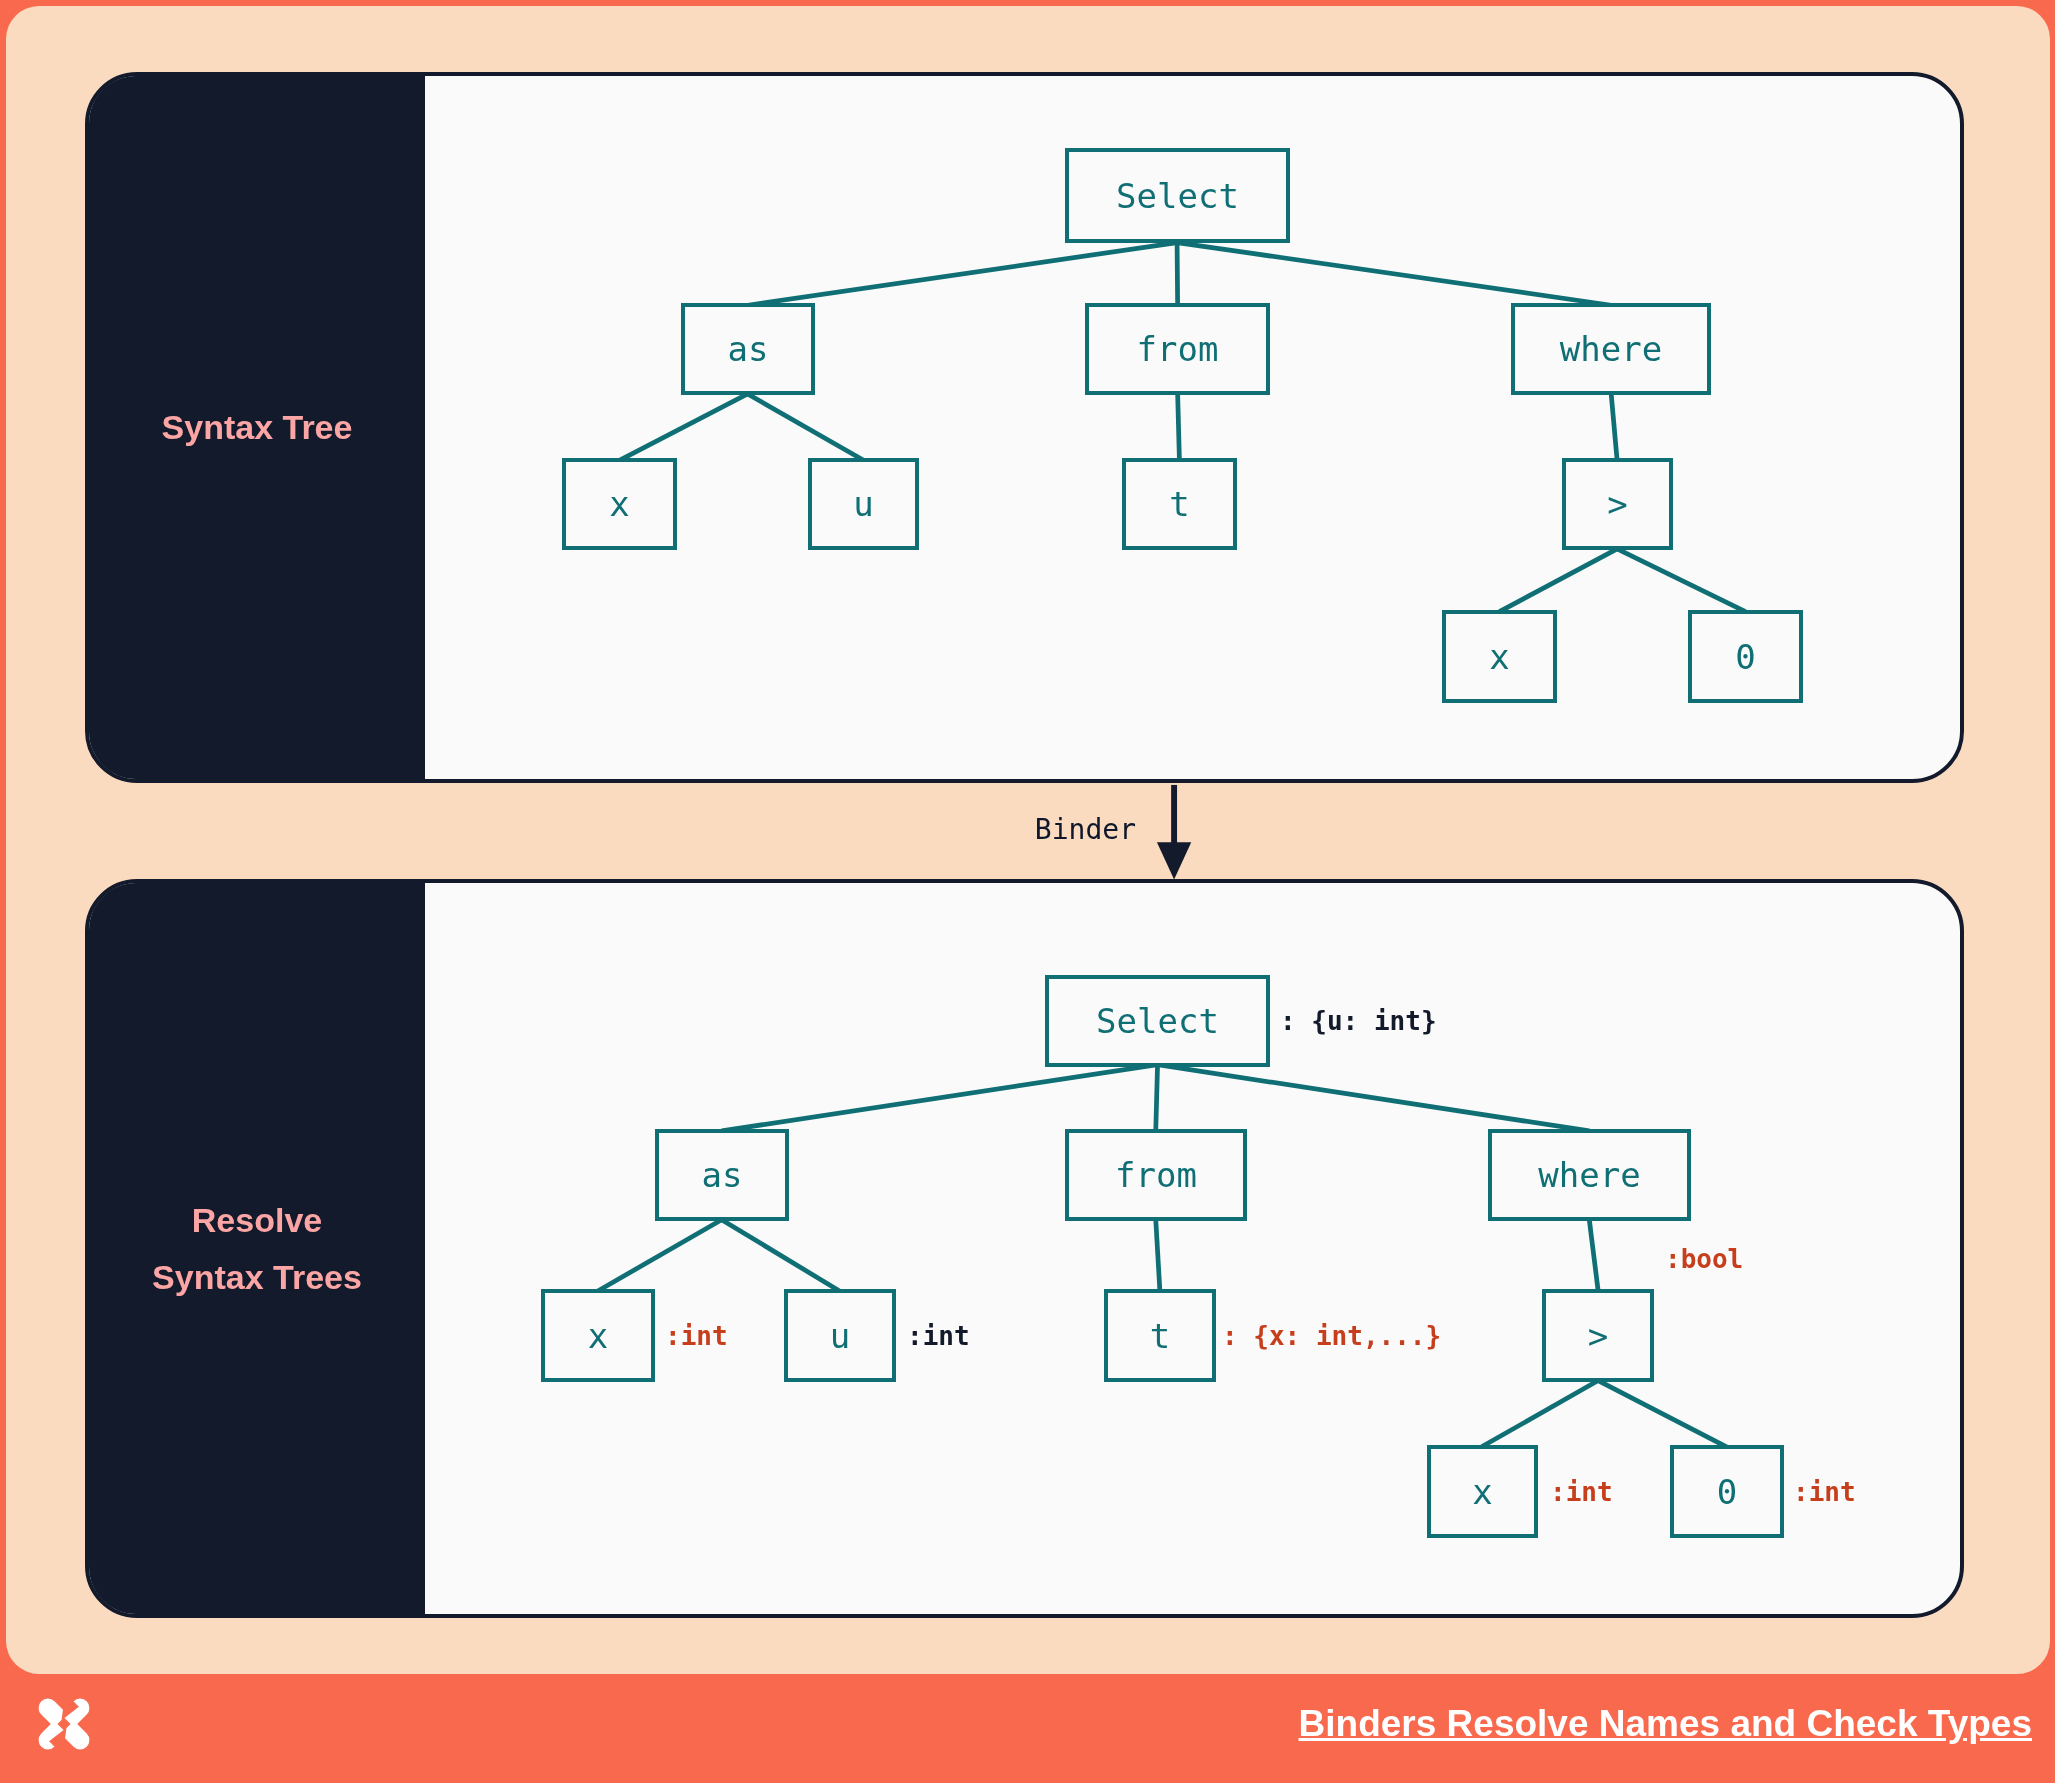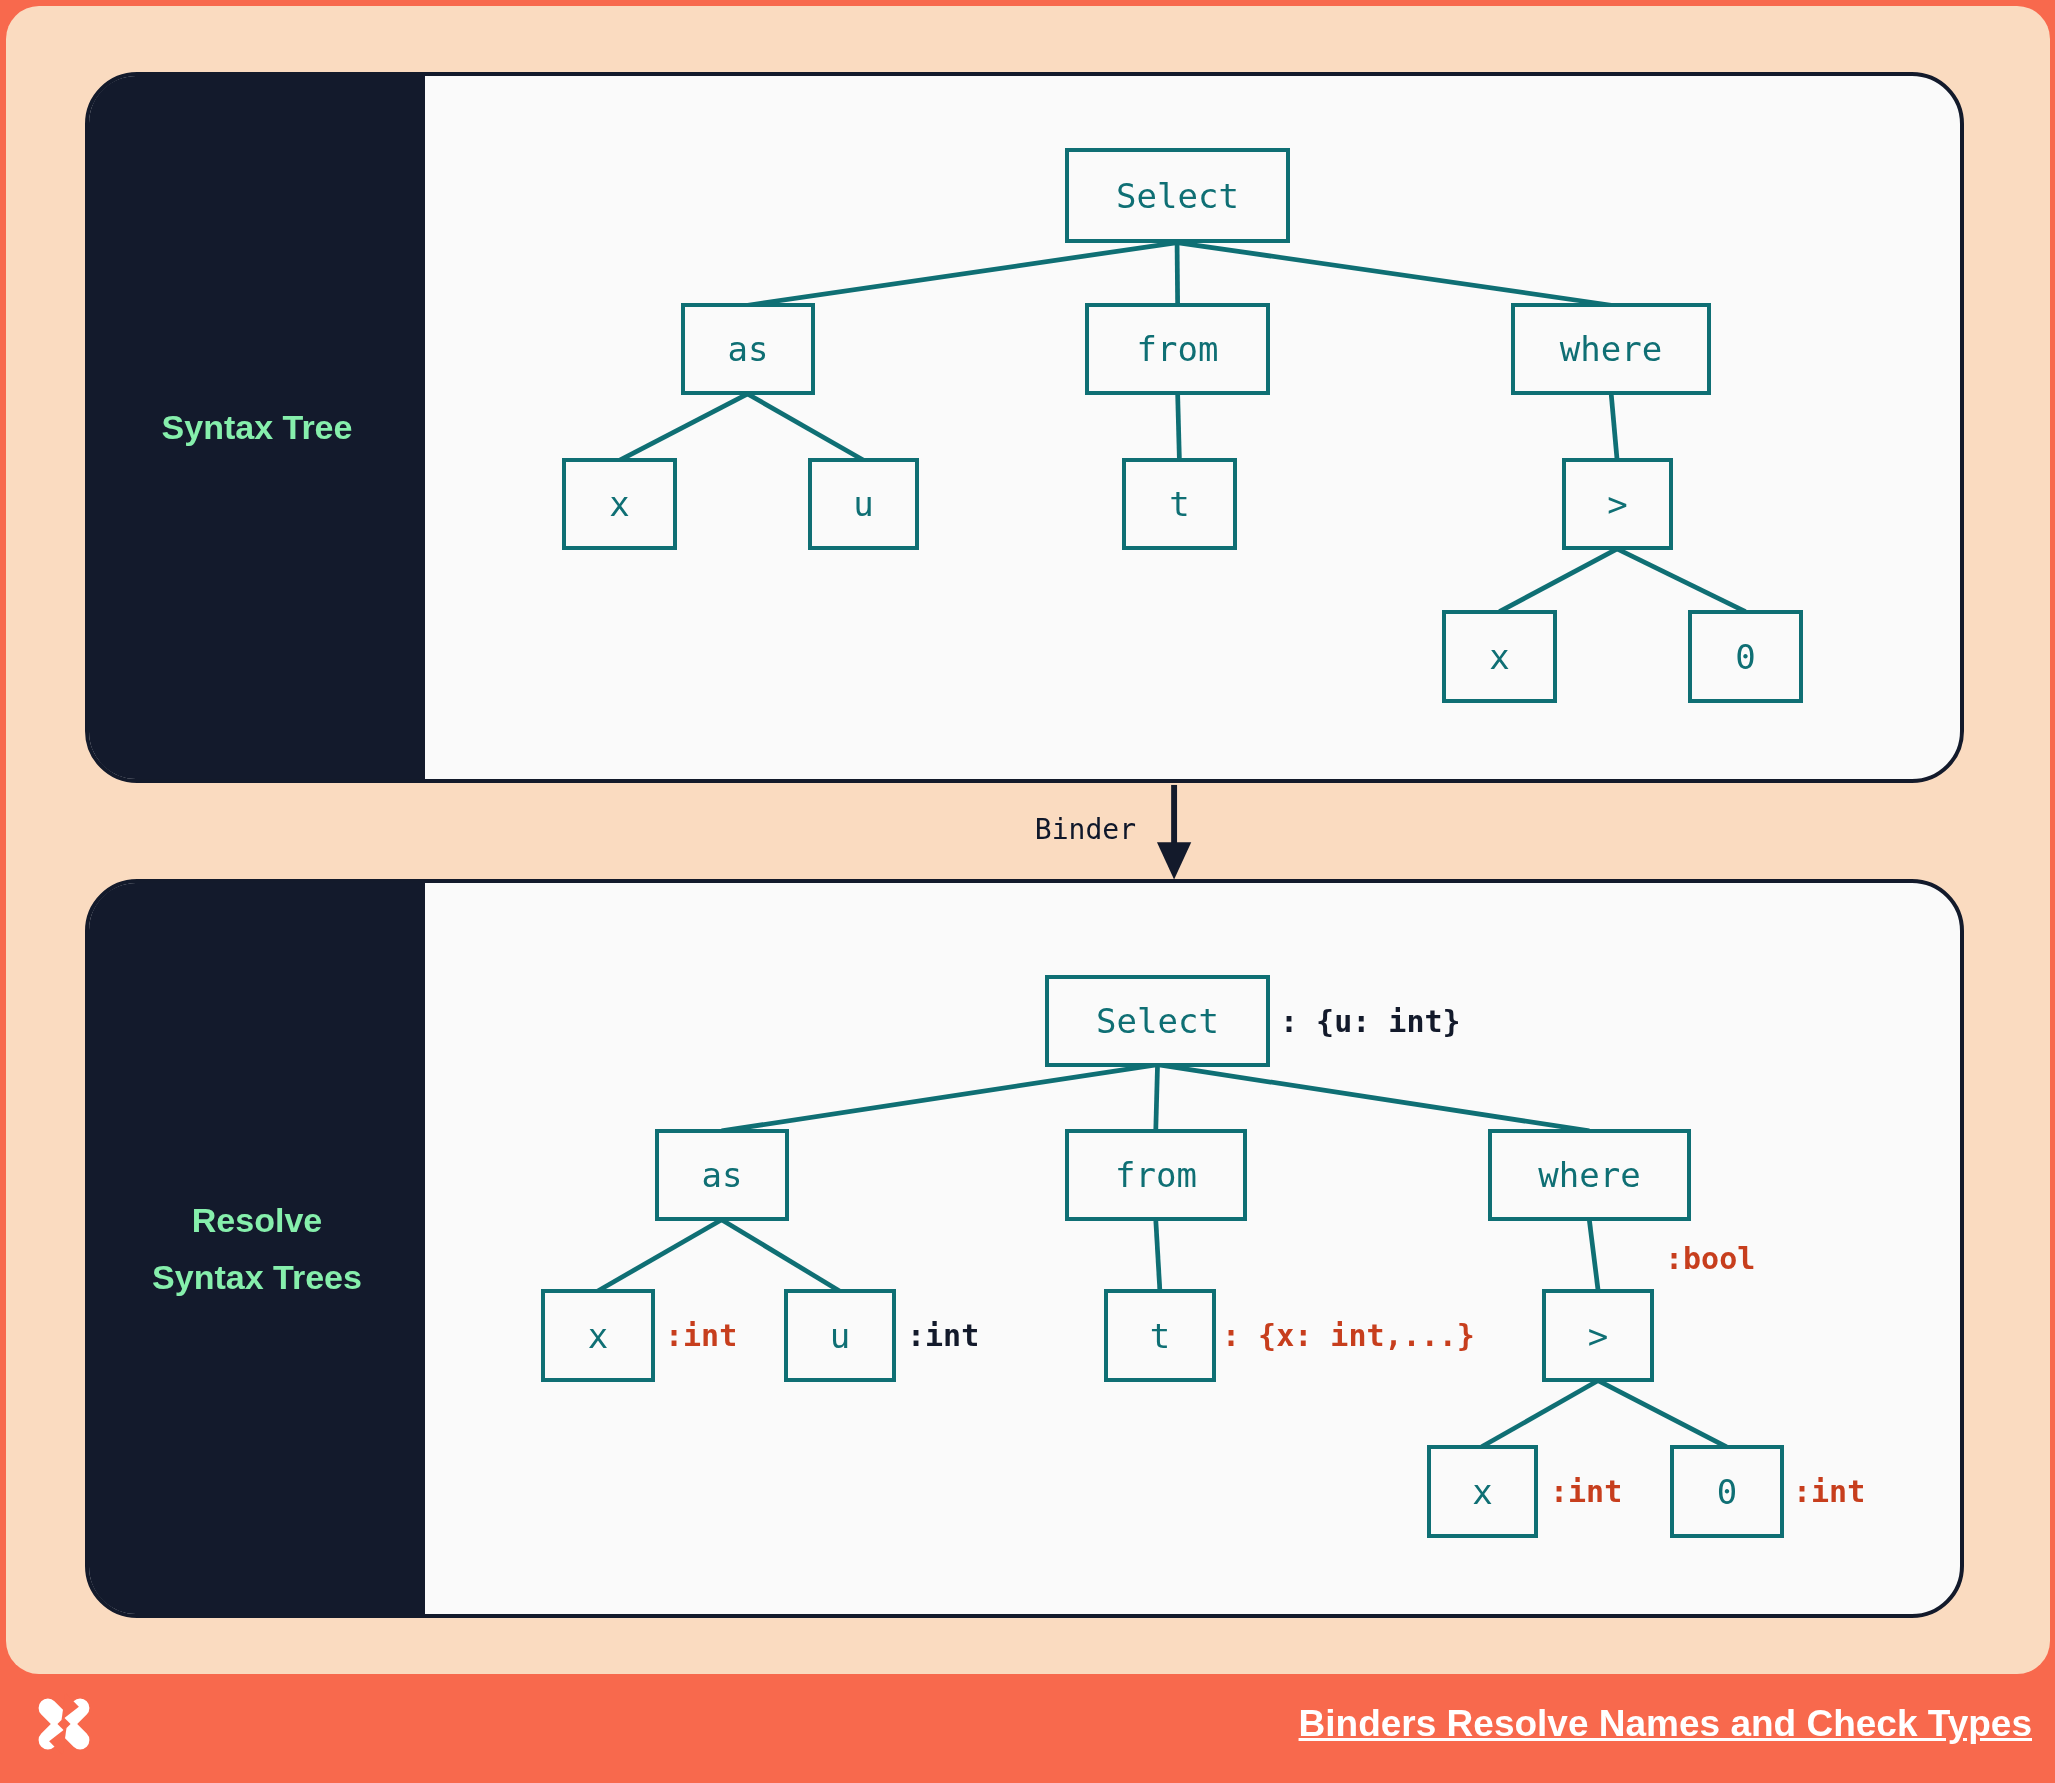--- a/index.html
+++ b/index.html
@@ -15,34 +15,34 @@
   .panel{
     position:absolute;left:85px;width:1879px;box-sizing:border-box;
     background:#FAFAFA;border:4.1px solid #131A2B;border-radius:52px;
   }
   #panel-top{top:72px;height:711px;}
   #panel-bottom{top:879px;height:739px;}
   .sidebar{
     position:absolute;left:0;top:0;bottom:0;width:336px;
     background:#131A2C;border-radius:47px 0 0 47px;
     display:flex;flex-direction:column;align-items:center;justify-content:center;
-    color:#86efac;font-weight:bold;font-size:34px;line-height:57px;text-align:center;
+    color:#fca5a5;font-weight:bold;font-size:34px;line-height:57px;text-align:center;
   }
   svg.overlay{position:absolute;left:0;top:0;width:2056px;height:1784px;}
   .node{
     position:absolute;box-sizing:border-box;
     background:#FAFAFA;border:4.1px solid #0F6F74;
     display:flex;align-items:center;justify-content:center;
     font-family:"DejaVu Sans Mono","Liberation Mono",monospace;
     font-size:34px;color:#0F6F74;white-space:pre;
   }
   .ann{
     position:absolute;display:flex;align-items:center;
     font-family:"DejaVu Sans Mono","Liberation Mono",monospace;
-    font-size:30px;font-weight:bold;white-space:pre;
+    font-size:26px;font-weight:bold;white-space:pre;
   }
   .ann.red{color:#C73E1D;}
   .ann.navy{color:#131A2B;}
   .binder-label{
     position:absolute;right:920px;top:813px;
     font-family:"DejaVu Sans Mono","Liberation Mono",monospace;
     font-size:28px;color:#0f172a;
   }
   .footer-title{
     position:absolute;right:24px;top:1702px;

